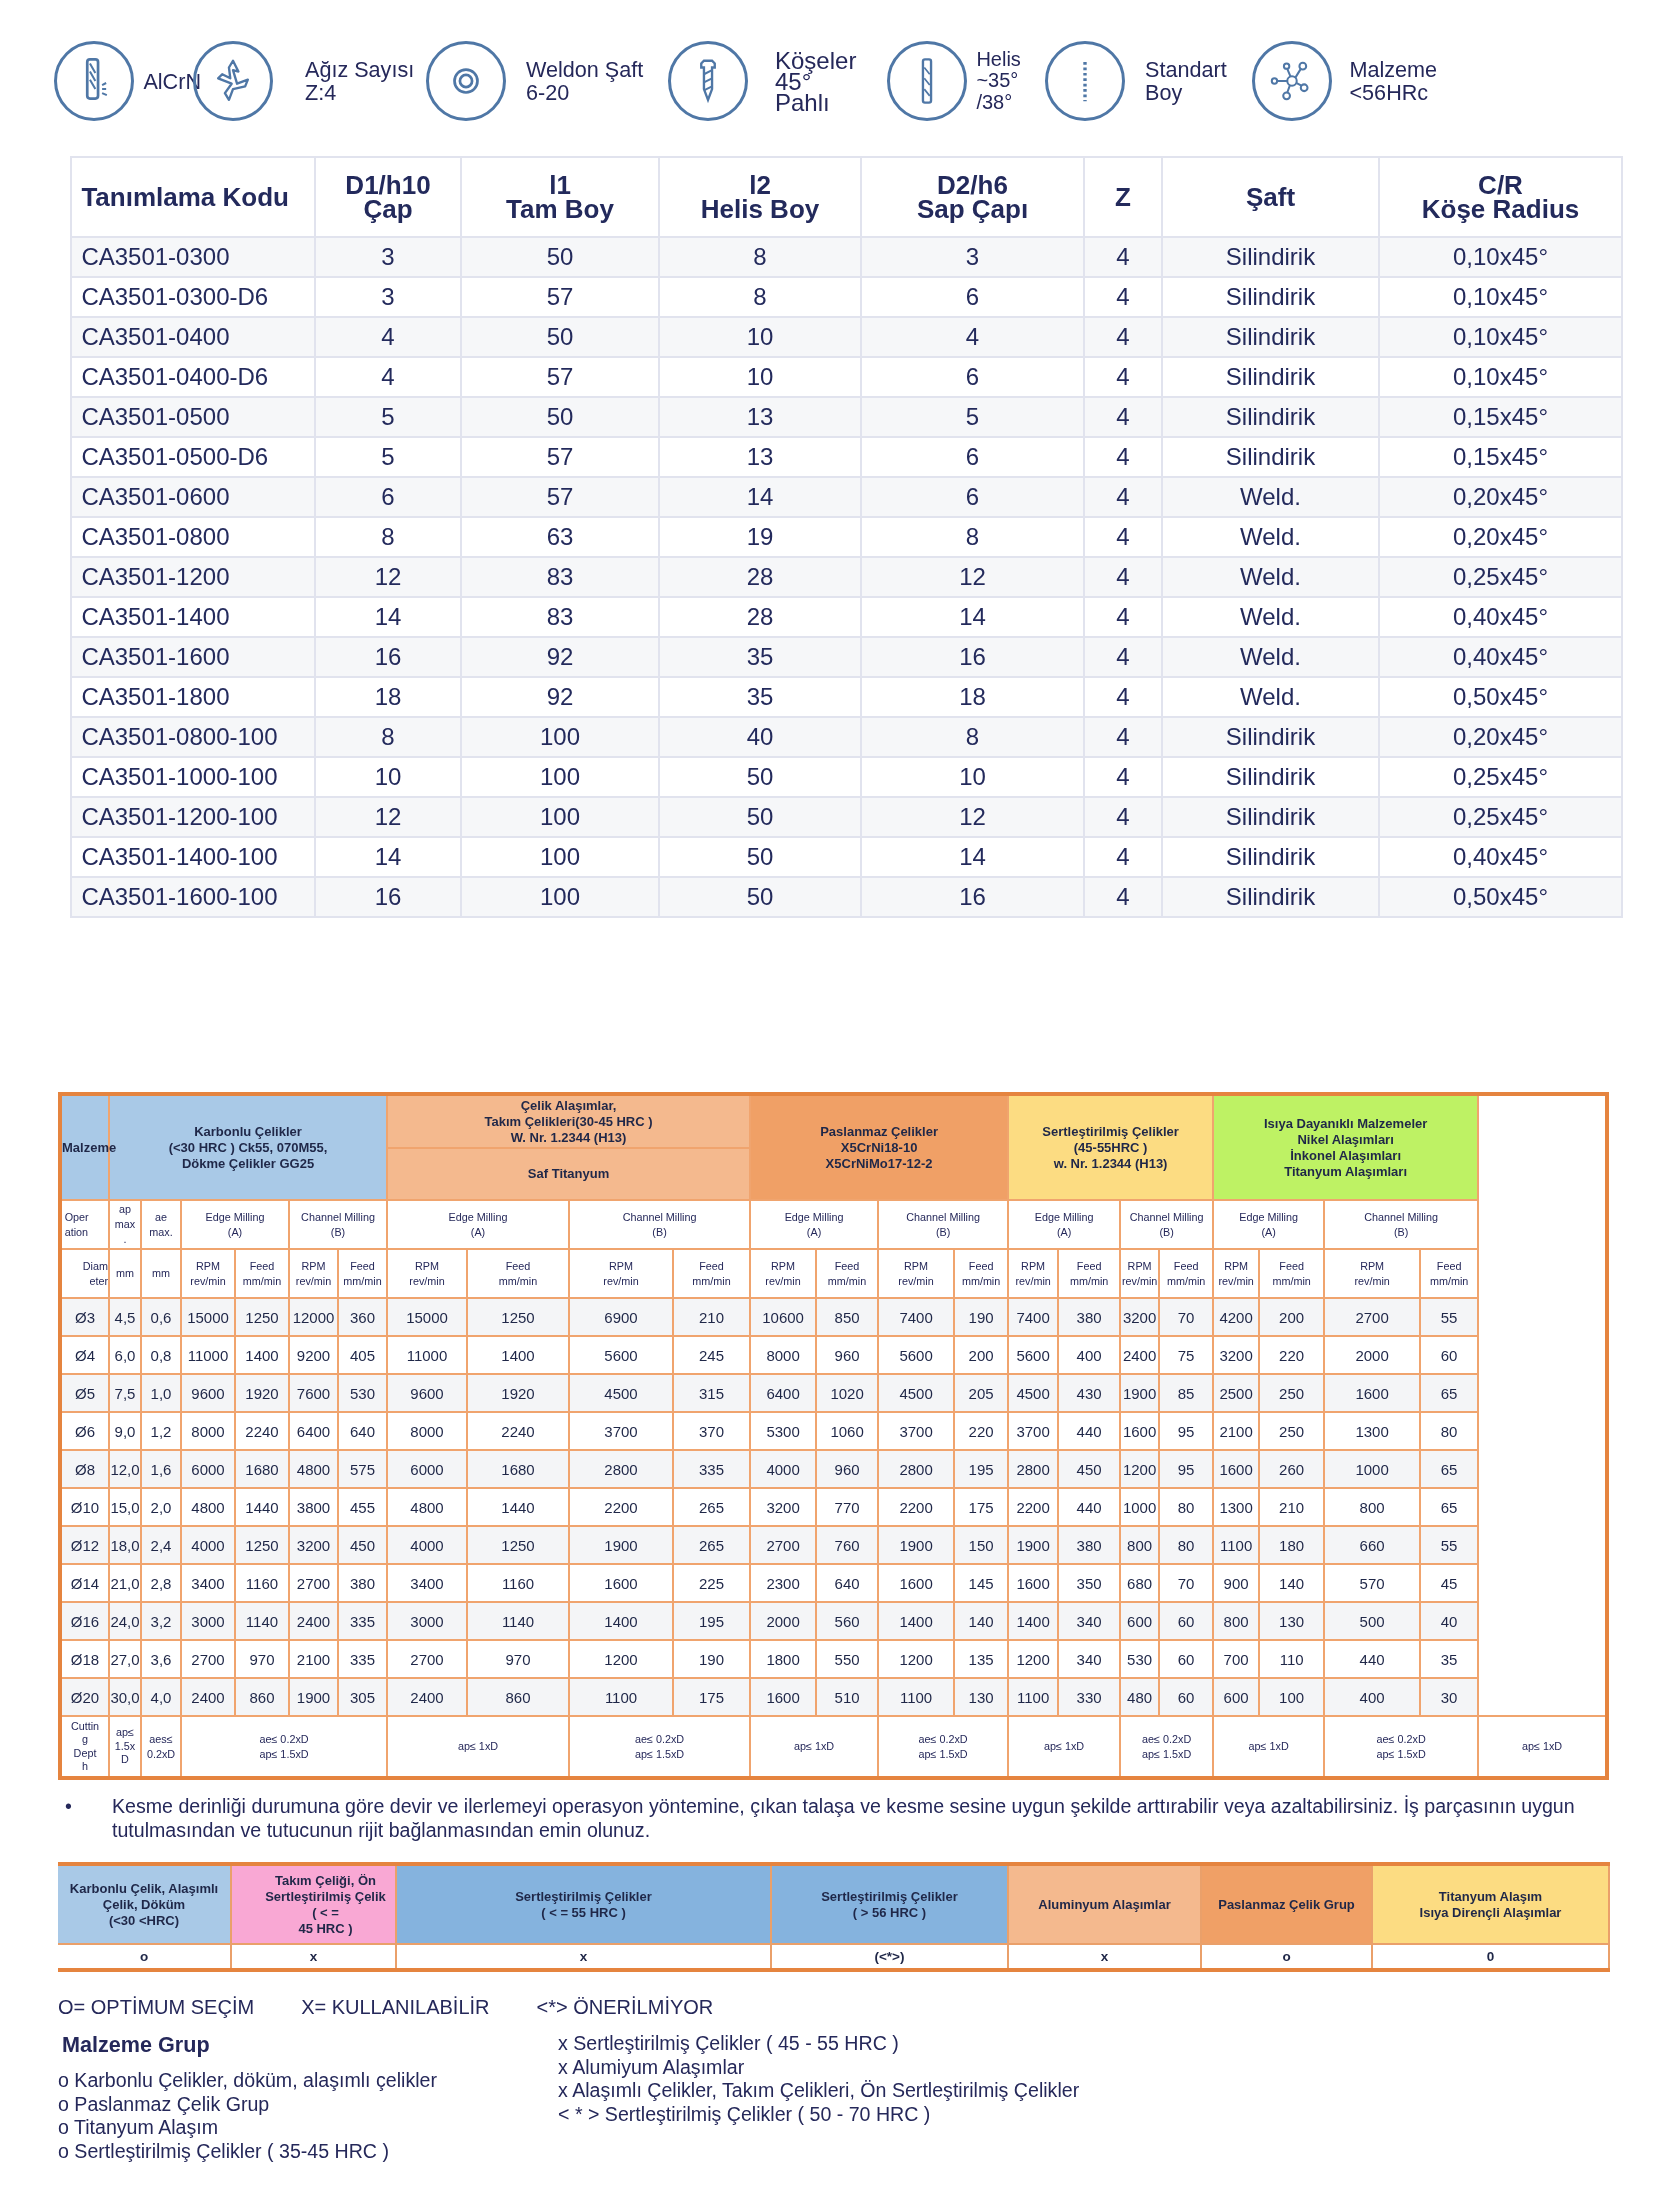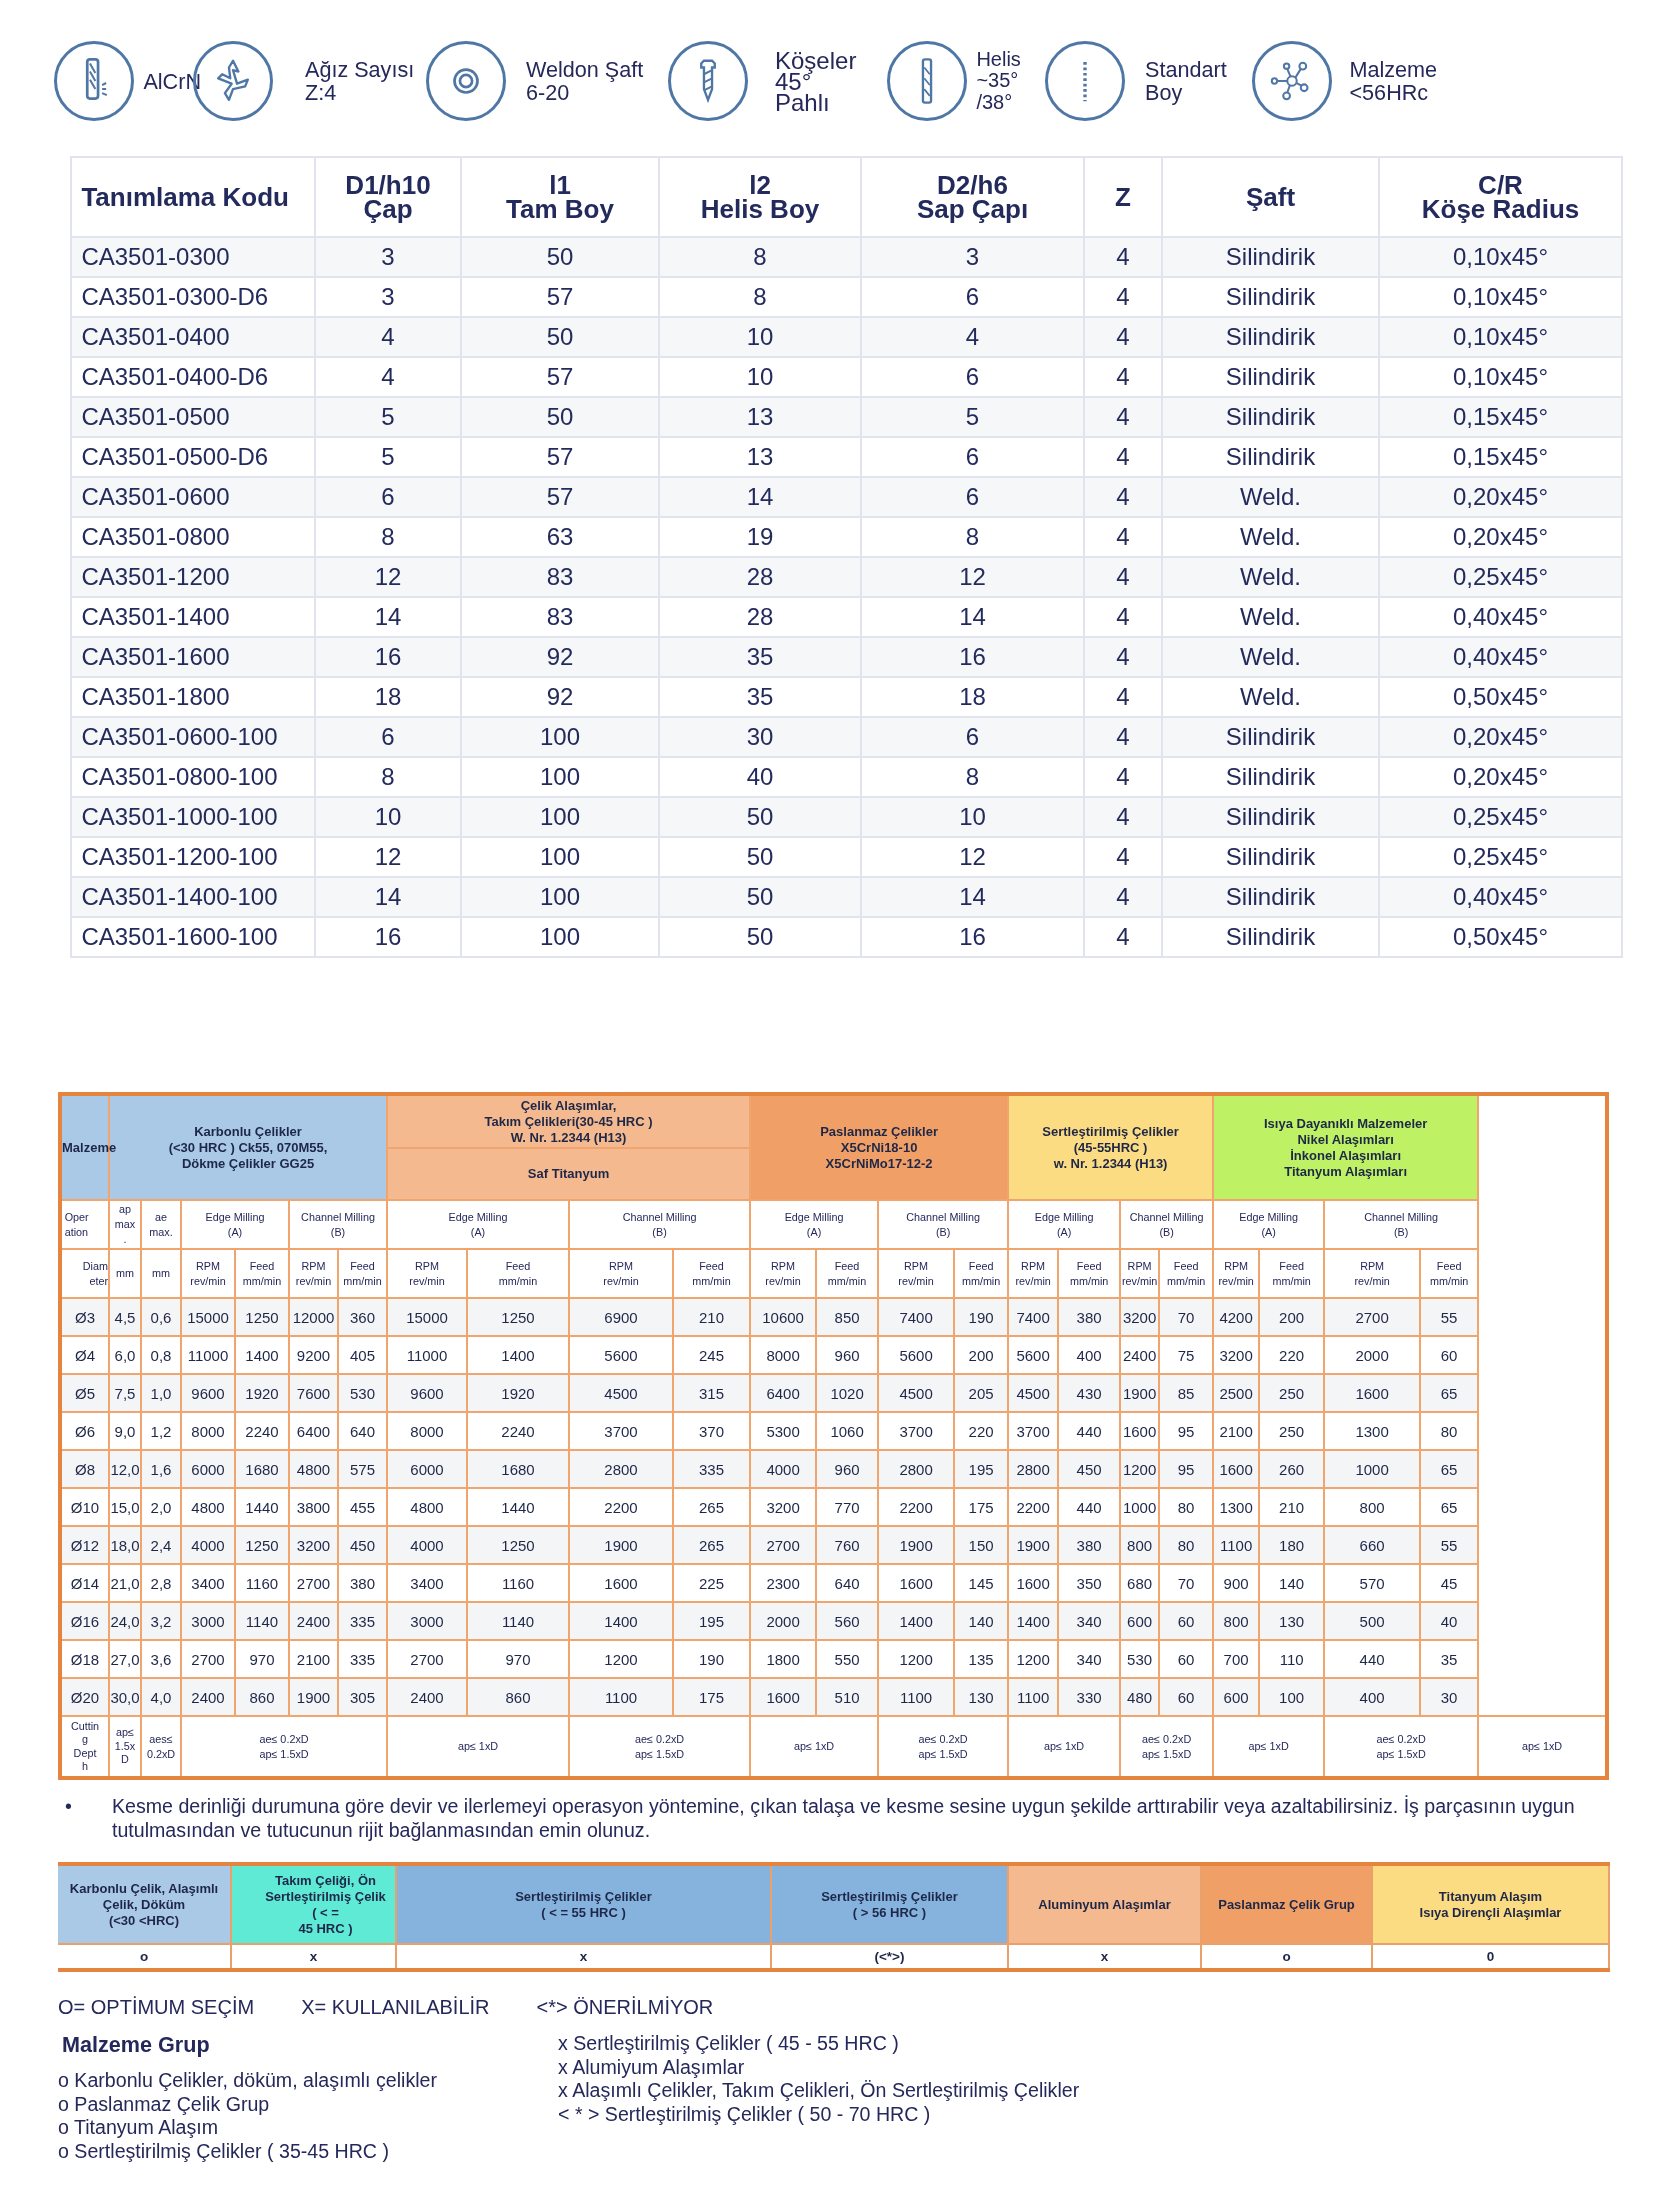--- a/index.html
+++ b/index.html
@@ -288,30 +288,20 @@
       </tr>
       <tr>
         <td class="code">CA3501-1800</td>
         <td>18</td>
         <td>92</td>
         <td>35</td>
         <td>18</td>
         <td>4</td>
         <td>Weld.</td>
         <td>0,50x45°</td>
-      </tr>
-      <tr>
-        <td class="code">CA3501-0600-100</td>
-        <td>6</td>
-        <td>100</td>
-        <td>30</td>
-        <td>6</td>
-        <td>4</td>
-        <td>Silindirik</td>
-        <td>0,20x45°</td>
       </tr>
       <tr>
         <td class="code">CA3501-0800-100</td>
         <td>8</td>
         <td>100</td>
         <td>40</td>
         <td>8</td>
         <td>4</td>
         <td>Silindirik</td>
         <td>0,20x45°</td>
@@ -804,21 +794,21 @@
       <col style="width:237px">
     <col style="width:193px">
       <col style="width:171px">
       <col style="width:237px">
   </colgroup>
   <tbody>
       <tr id="shead">
         <th style="background: rgb(169, 201, 231); white-space: pre-line;">Karbonlu Çelik, Alaşımlı
 Çelik, Döküm
 (&lt;30 &lt;HRC)</th>
-        <th style="background: #5eead4; white-space: pre-line; padding-left: 24px;">Takım Çeliği, Ön
+        <th style="background: #f9a8d4; white-space: pre-line; padding-left: 24px;">Takım Çeliği, Ön
 Sertleştirilmiş Çelik
 ( &lt; =
 45 HRC )</th>
         <th style="background: rgb(133, 179, 222); white-space: pre-line;">Sertleştirilmiş Çelikler
 ( &lt; =   55 HRC )</th>
         <th style="background: rgb(133, 179, 222); white-space: pre-line;">Sertleştirilmiş Çelikler
 ( &gt;   56 HRC )</th>
         <th style="background: rgb(244, 185, 142); white-space: pre-line;">Aluminyum Alaşımlar</th>
         <th style="background: rgb(240, 160, 102); white-space: pre-line;">Paslanmaz Çelik Grup</th>
         <th style="background: rgb(252, 220, 130); white-space: pre-line;">Titanyum Alaşım

